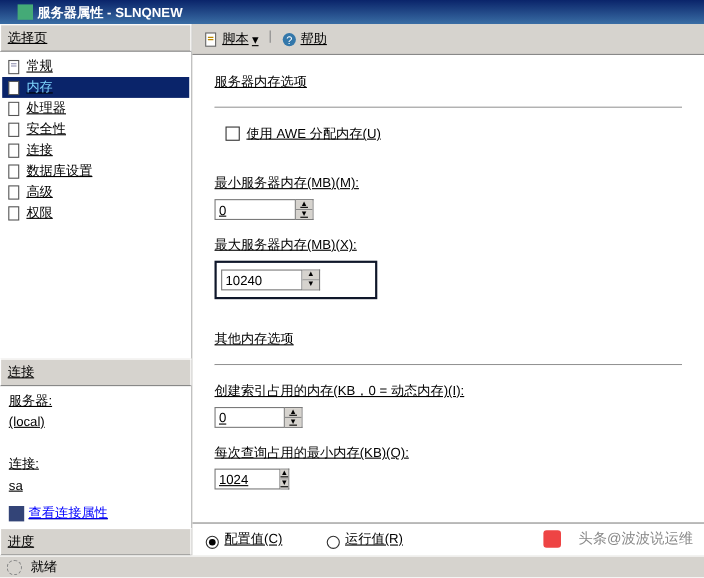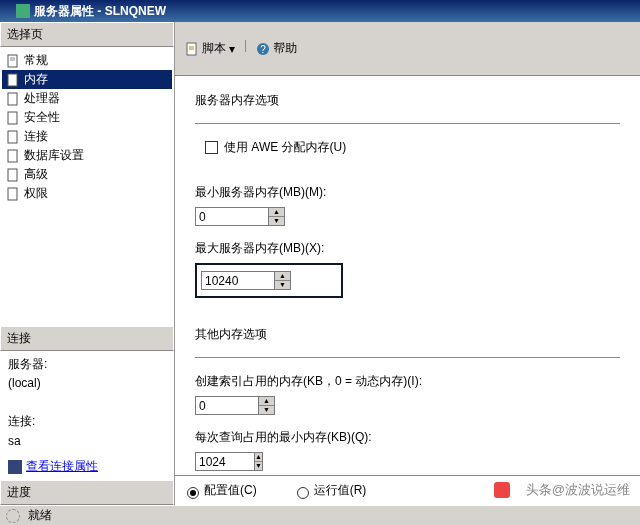--- a/index.html
+++ b/index.html
@@ -1,33 +1,33 @@
 <!DOCTYPE html>
 <html><head>
 <meta charset="utf-8">
 <style>
 * { box-sizing: border-box; margin: 0; padding: 0; }
 body { font-family: "SimSun", "宋体", sans-serif; font-size: 12px; background: #fff; width: 640px; height: 525px; overflow: hidden; position: relative; }
 .titlebar { background: linear-gradient(#0a246a, #3a6ea5); color: #fff; height: 22px; display: flex; align-items: center; padding: 0 16px; font-weight: bold; }
 .titlebar .icon { width: 14px; height: 14px; background: #4a7; margin-right: 4px; }
-.main { display: flex; height: calc(100% - 22px - 20px); }
+.main { display: flex; height: calc(100% - 22px - 20px); text-decoration: underline; }
 .sidebar { width: 175px; background: #fff; border-right: 1px solid #999; display: flex; flex-direction: column; }
 .panel-header { background: #d6d3ce; border: 1px solid #fff; border-bottom: 1px solid #888; padding: 3px 6px; font-weight: normal; }
 .tree { flex: 1; padding: 4px 2px; overflow: auto; }
 .tree-item { display: flex; align-items: center; padding: 1px 4px; cursor: pointer; }
-.tree-item.selected { background: #0a246a; color: #ffffff; }
+.tree-item.selected { background: #0a246a; color: #7dd3fc; }
 .page-icon { width: 14px; height: 14px; margin-right: 4px; display: inline-block; }
 .page-icon svg { width: 14px; height: 14px; }
 .conn-section { }
 .conn-body { padding: 4px 8px; line-height: 1.6; }
 .conn-body a { color: #00f; text-decoration: underline; }
 .prop-icon { width: 14px; height: 14px; background: #347; display: inline-block; vertical-align: middle; margin-right: 4px; }
 .progress-section { }
 .content { flex: 1; display: flex; flex-direction: column; background: #d6d3ce; }
-.toolbar { background: #d6d3ce; border-bottom: 1px solid #888; padding: 16px 6px; display: flex; gap: 2px; align-items: flex-start; }
+.toolbar { background: #d6d3ce; border-bottom: 1px solid #888; padding: 3px 6px; display: flex; gap: 2px; align-items: flex-start; }
 .tool-btn { display: flex; align-items: center; gap: 3px; padding: 2px 4px; cursor: pointer; }
 .tool-btn .ic { width: 14px; height: 14px; display: inline-block; }
 .sep { color: #888; margin: 0 3px; }
 .content-body { flex: 1; background: #fff; margin: 0 0 0 0; padding: 16px 20px; overflow: auto; }
 .group-label { margin-bottom: 14px; }
 .field-row { margin: 6px 0 14px 0; }
 .checkbox-row { display: flex; align-items: center; gap: 6px; margin-left: 10px; }
 .checkbox { width: 13px; height: 13px; border: 1px solid #333; background: #fff; }
 .spinner { display: flex; width: 90px; }
 .spinner input { flex: 1; width: 60px; border: 1px solid #7a7a7a; padding: 1px 3px; font-size: 12px; font-family: inherit; }

